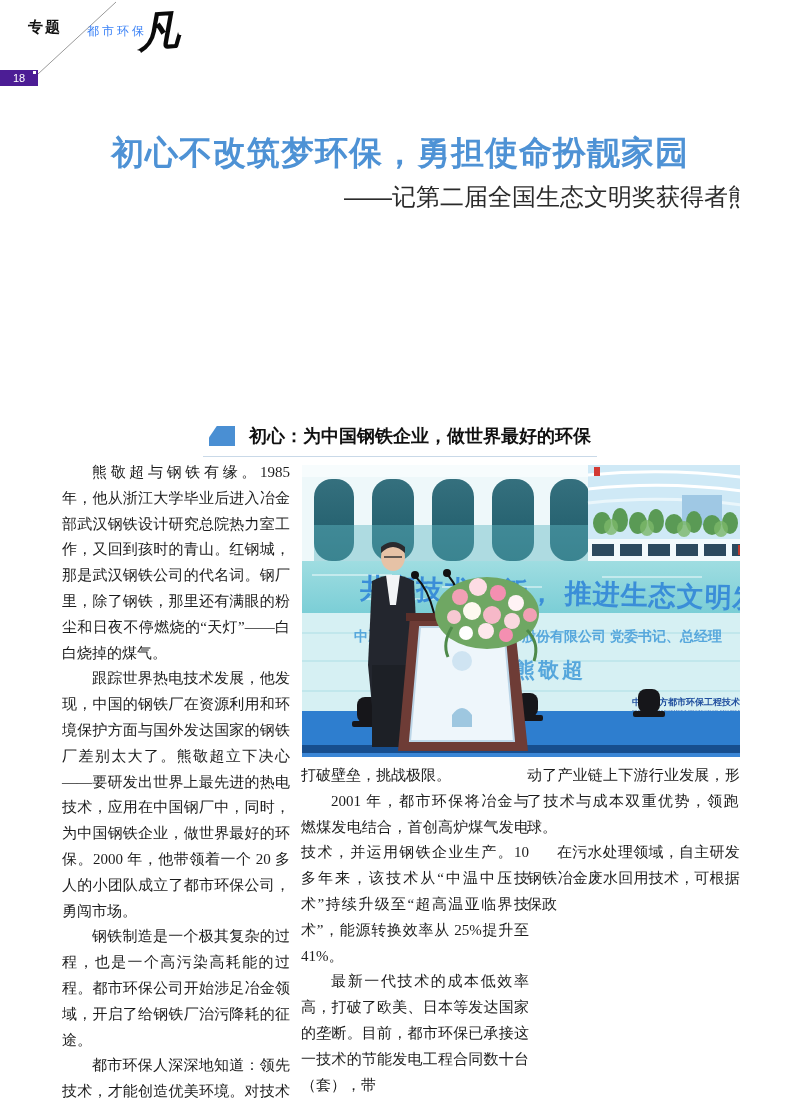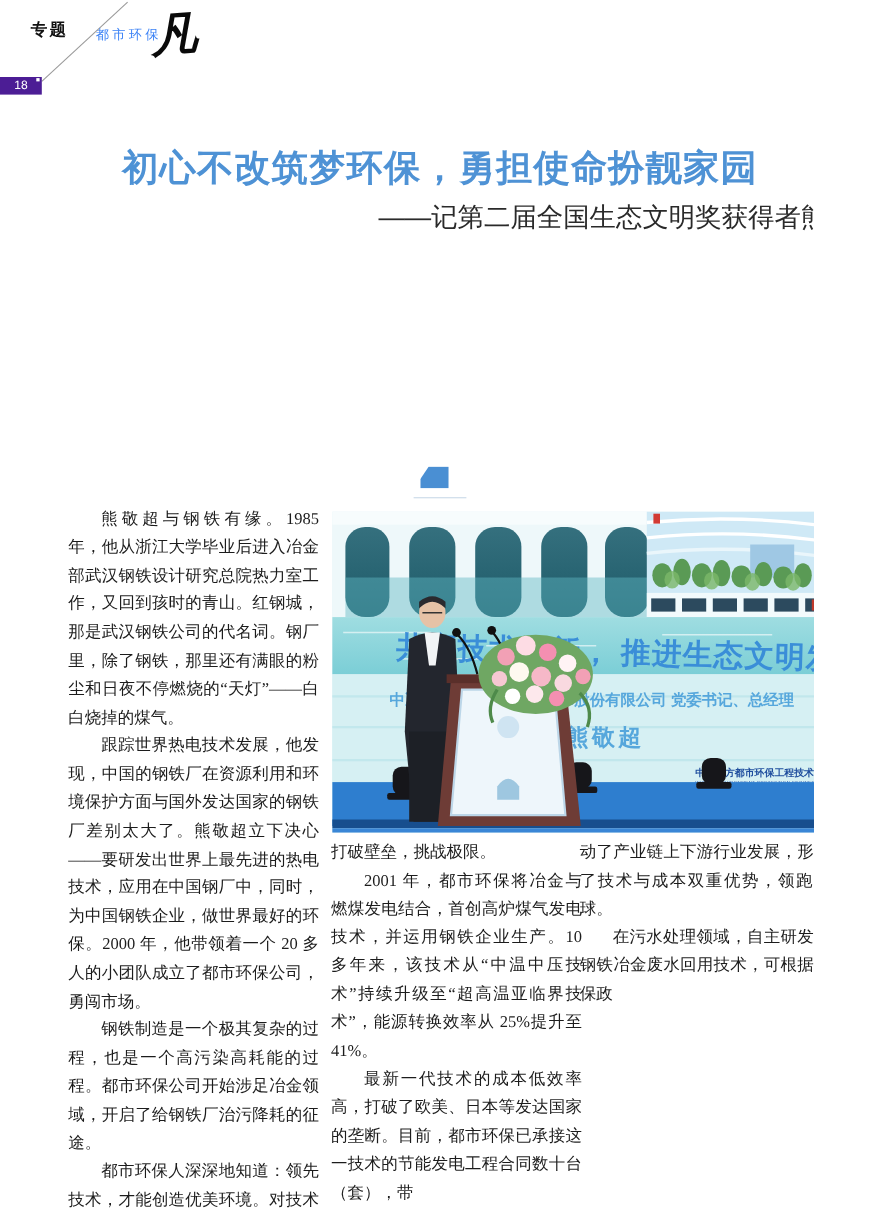--- a/index.html
+++ b/index.html
@@ -66,20 +66,21 @@
     <span class="notch"></span>
   </div>
 
   <div class="title">初心不改筑梦环保，勇担使命扮靓家园</div>
   <div class="subtitle">——记第二届全国生态文明奖获得者熊敬超</div>
 
 
   <div class="sec">
     <div class="sec-inner">
       <span class="sec-arrow"></span>
+      <span class="sec-text">初心：为中国钢铁企业，做世界最好的环保</span>
     </div>
   </div>
 
   <div class="col col-left">
     <p>熊敬超与钢铁有缘。1985 年，他从浙江大学毕业后进入冶金部武汉钢铁设计研究总院热力室工作，又回到孩时的青山。红钢城，那是武汉钢铁公司的代名词。钢厂里，除了钢铁，那里还有满眼的粉尘和日夜不停燃烧的“天灯”——白白烧掉的煤气。</p>
     <p>跟踪世界热电技术发展，他发现，中国的钢铁厂在资源利用和环境保护方面与国外发达国家的钢铁厂差别太大了。熊敬超立下决心——要研发出世界上最先进的热电技术，应用在中国钢厂中，同时，为中国钢铁企业，做世界最好的环保。2000 年，他带领着一个 20 多人的小团队成立了都市环保公司，勇闯市场。</p>
     <p>钢铁制造是一个极其复杂的过程，也是一个高污染高耗能的过程。都市环保公司开始涉足冶金领域，开启了给钢铁厂治污降耗的征途。</p>
     <p>都市环保人深深地知道：领先技术，才能创造优美环境。对技术的不懈追求，源于初心的种子，不断突破，</p>
   </div>
 

